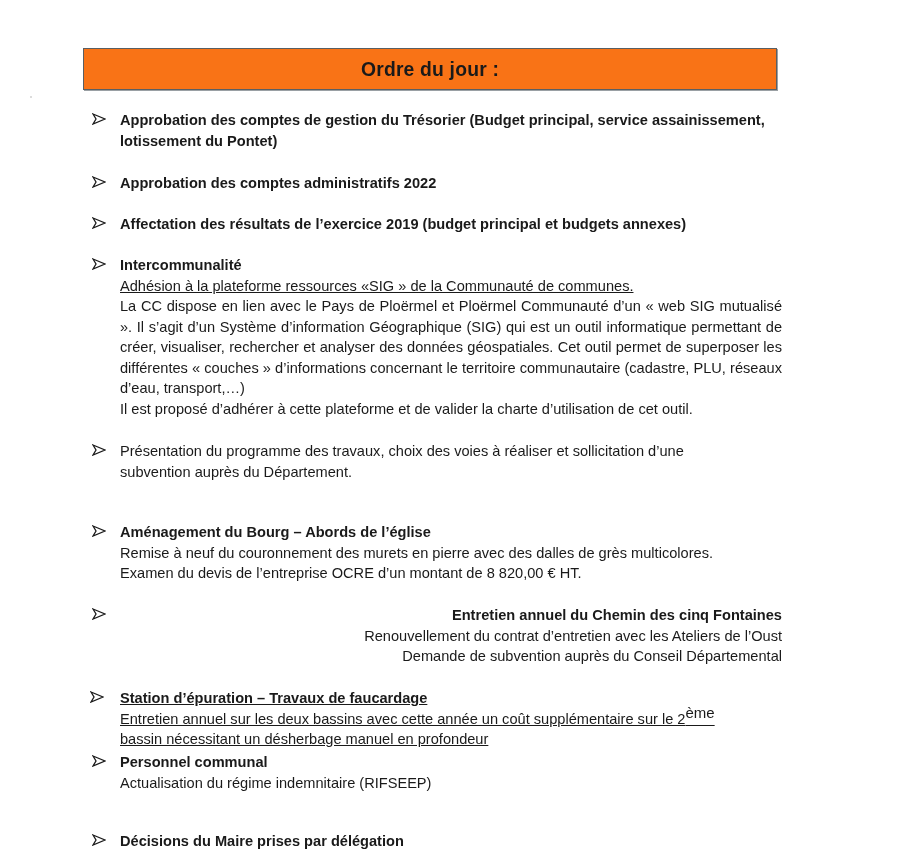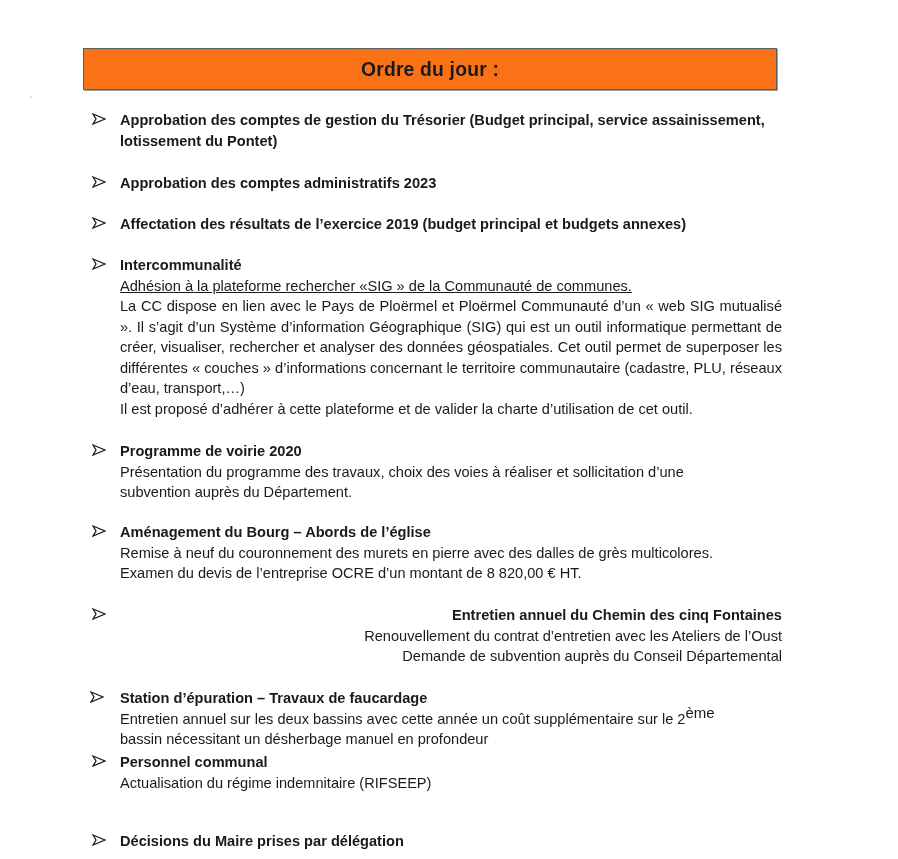--- a/index.html
+++ b/index.html
@@ -104,51 +104,50 @@
       <span class="item-title">Approbation des comptes de gestion du Trésorier (Budget principal, service assainissement,</span>
       <span class="item-title">lotissement du Pontet)</span>
     </div>
   </div>
 
   <div class="item" style="top:173px;">
     <svg class="arrow" viewBox="0 0 14 12">
       <path d="M1 1 L13 6 L1 11 L4 6 Z" fill="none" stroke="#1a1a1a" stroke-width="1.3"></path>
     </svg>
     <div class="item-body">
-      <span class="item-title">Approbation des comptes administratifs 2023</span>
+      <span class="item-title">Approbation des comptes administratifs 2022</span>
     </div>
   </div>
 
   <div class="item" style="top:214px;">
     <svg class="arrow" viewBox="0 0 14 12">
       <path d="M1 1 L13 6 L1 11 L4 6 Z" fill="none" stroke="#1a1a1a" stroke-width="1.3"></path>
     </svg>
     <div class="item-body">
       <span class="item-title">Affectation des résultats de l’exercice 2019 (budget principal et budgets annexes)</span>
     </div>
   </div>
 
   <div class="item" style="top:255px;">
     <svg class="arrow" viewBox="0 0 14 12">
       <path d="M1 1 L13 6 L1 11 L4 6 Z" fill="none" stroke="#1a1a1a" stroke-width="1.3"></path>
     </svg>
     <div class="item-body">
       <span class="item-title">Intercommunalité</span>
-      <span class="item-line underline">Adhésion à la plateforme rechercher «SIG » de la Communauté de communes.</span>
+      <span class="item-line underline">Adhésion à la plateforme ressources «SIG » de la Communauté de communes.</span>
       <span class="item-line justify">La CC dispose en lien avec le Pays de Ploërmel et Ploërmel Communauté d’un « web SIG mutualisé ». Il s’agit d’un Système d’information Géographique (SIG) qui est un outil informatique permettant de créer, visualiser, rechercher et analyser des données géospatiales. Cet outil permet de superposer les différentes « couches » d’informations concernant le territoire communautaire (cadastre, PLU, réseaux d’eau, transport,…)</span>
       <span class="item-line">Il est proposé d’adhérer à cette plateforme et de valider la charte d’utilisation de cet outil.</span>
     </div>
   </div>
 
   <div class="item" style="top:441px;">
     <svg class="arrow" viewBox="0 0 14 12">
       <path d="M1 1 L13 6 L1 11 L4 6 Z" fill="none" stroke="#1a1a1a" stroke-width="1.3"></path>
     </svg>
     <div class="item-body">
-      <span class="item-title">Programme de voirie 2020</span>
       <span class="item-line">Présentation du programme des travaux, choix des voies à réaliser et sollicitation d’une</span>
       <span class="item-line">subvention auprès du Département.</span>
     </div>
   </div>
 
   <div class="item" style="top:522px;">
     <svg class="arrow" viewBox="0 0 14 12">
       <path d="M1 1 L13 6 L1 11 L4 6 Z" fill="none" stroke="#1a1a1a" stroke-width="1.3"></path>
     </svg>
     <div class="item-body">
@@ -166,21 +165,21 @@
       <span class="item-title">Entretien annuel du Chemin des cinq Fontaines</span>
       <span class="item-line">Renouvellement du contrat d’entretien avec les Ateliers de l’Oust</span>
       <span class="item-line">Demande de subvention auprès du Conseil Départemental</span>
     </div>
   </div>
 
   <div class="item" style="top:688px; left:90px;">
     <svg class="arrow" viewBox="0 0 14 12">
       <path d="M1 1 L13 6 L1 11 L4 6 Z" fill="none" stroke="#1a1a1a" stroke-width="1.3"></path>
     </svg>
-    <div class="item-body" style="margin-left:30px;">
+    <div class="item-body" style="margin-left:30px;text-decoration:underline;">
       <span class="item-title">Station d’épuration – Travaux de faucardage</span>
       <span class="item-line justify"><span>Entretien annuel sur les deux bassins avec cette année un coût supplémentaire sur le 2</span><sup>ème</sup></span>
       <span class="item-line">bassin nécessitant un désherbage manuel en profondeur</span>
     </div>
   </div>
 
   <div class="item" style="top:752px;">
     <svg class="arrow" viewBox="0 0 14 12">
       <path d="M1 1 L13 6 L1 11 L4 6 Z" fill="none" stroke="#1a1a1a" stroke-width="1.3"></path>
     </svg>

